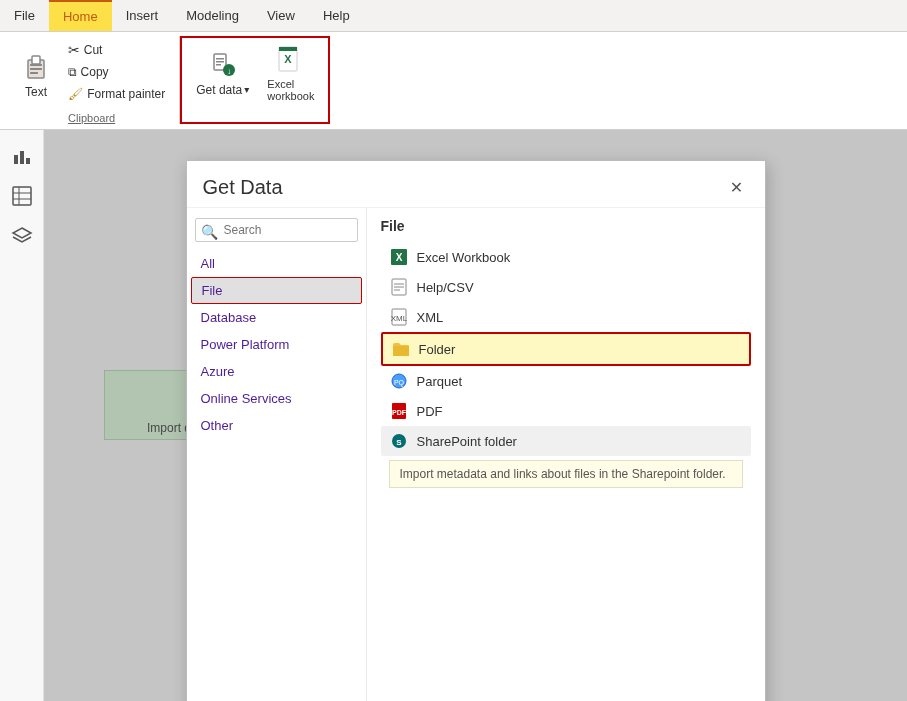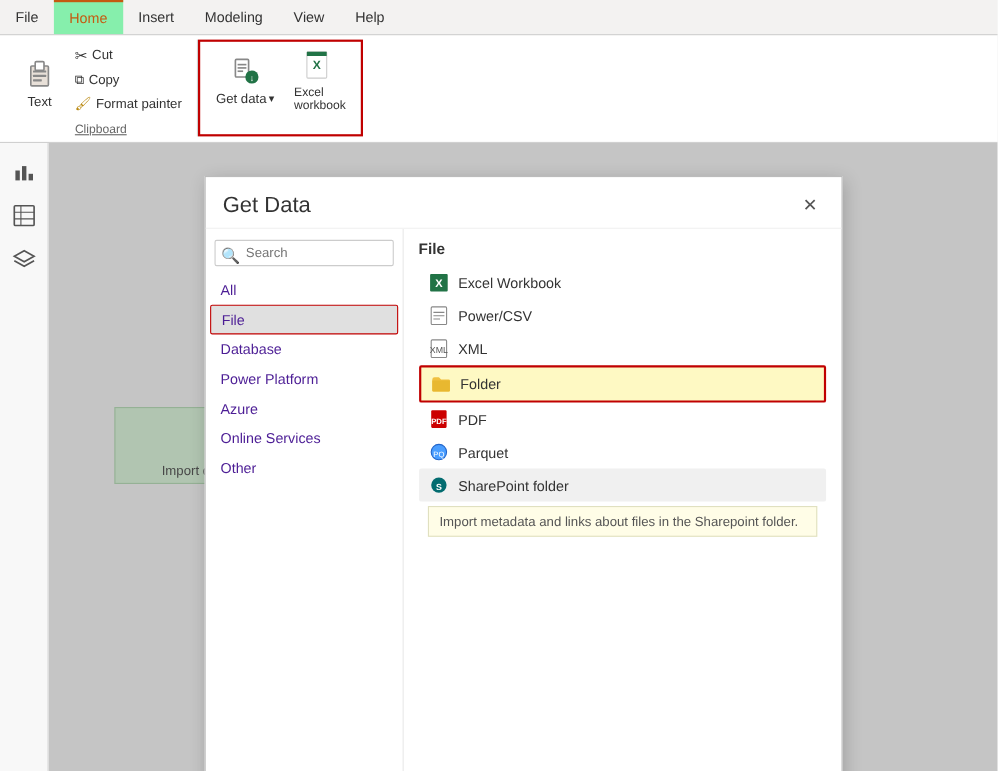--- a/index.html
+++ b/index.html
@@ -30,21 +30,21 @@
     .ribbon-tab {
       padding: 0 14px;
       display: flex;
       align-items: center;
       font-size: 13px;
       color: #333;
       cursor: pointer;
       border-right: none;
     }
     .ribbon-tab.active {
-      background: #86efac;
+      background: #fde047;
       color: #c55a11;
       border-top: 2px solid #c55a11;
       margin-top: 0;
     }
     .ribbon-content {
       display: flex;
       height: 98px;
       align-items: flex-start;
       padding: 4px 4px 0 4px;
     }
@@ -463,21 +463,21 @@
               </div>
               <div class="data-item">
                 <div class="data-item-icon">
                   <svg width="18" height="18" viewBox="0 0 18 18">
                     <rect x="2" y="1" width="14" height="16" rx="1" fill="#fff" stroke="#888" stroke-width="1"></rect>
                     <line x1="4" y1="6" x2="14" y2="6" stroke="#888" stroke-width="1"></line>
                     <line x1="4" y1="9" x2="14" y2="9" stroke="#888" stroke-width="1"></line>
                     <line x1="4" y1="12" x2="10" y2="12" stroke="#888" stroke-width="1"></line>
                   </svg>
                 </div>
-                <span class="data-item-label">Power/CSV</span>
+                <span class="data-item-label">Help/CSV</span>
               </div>
               <div class="data-item">
                 <div class="data-item-icon">
                   <svg width="18" height="18" viewBox="0 0 18 18">
                     <rect x="2" y="1" width="14" height="16" rx="1" fill="#fff" stroke="#888" stroke-width="1"></rect>
                     <text x="9" y="13" font-size="8" fill="#555" text-anchor="middle">XML</text>
                   </svg>
                 </div>
                 <span class="data-item-label">XML</span>
               </div>
@@ -486,34 +486,34 @@
                   <svg width="18" height="18" viewBox="0 0 18 18">
                     <path d="M1 5 Q1 3 3 3 L7 3 L9 5 L16 5 Q17 5 17 6 L17 15 Q17 16 16 16 L2 16 Q1 16 1 15 Z" fill="#f0c040"></path>
                     <path d="M1 6 L17 6 L17 15 Q17 16 16 16 L2 16 Q1 16 1 15 Z" fill="#e8b830"></path>
                   </svg>
                 </div>
                 <span class="data-item-label">Folder</span>
               </div>
               <div class="data-item">
                 <div class="data-item-icon">
                   <svg width="18" height="18" viewBox="0 0 18 18">
+                    <circle cx="9" cy="9" r="7" fill="#4a9eff" stroke="#2266cc" stroke-width="1"></circle>
+                    <text x="9" y="13" font-size="7" fill="#fff" text-anchor="middle">PQ</text>
+                  </svg>
+                </div>
+                <span class="data-item-label">Parquet</span>
+              </div>
+              <div class="data-item">
+                <div class="data-item-icon">
+                  <svg width="18" height="18" viewBox="0 0 18 18">
                     <rect x="2" y="1" width="14" height="16" rx="1" fill="#c00"></rect>
                     <text x="9" y="13" font-size="7" fill="#fff" text-anchor="middle" font-weight="bold">PDF</text>
                   </svg>
                 </div>
                 <span class="data-item-label">PDF</span>
-              </div>
-              <div class="data-item">
-                <div class="data-item-icon">
-                  <svg width="18" height="18" viewBox="0 0 18 18">
-                    <circle cx="9" cy="9" r="7" fill="#4a9eff" stroke="#2266cc" stroke-width="1"></circle>
-                    <text x="9" y="13" font-size="7" fill="#fff" text-anchor="middle">PQ</text>
-                  </svg>
-                </div>
-                <span class="data-item-label">Parquet</span>
               </div>
               <div class="data-item sharepoint-hover">
                 <div class="data-item-icon">
                   <svg width="18" height="18" viewBox="0 0 18 18">
                     <circle cx="9" cy="9" r="7" fill="#036c70"></circle>
                     <text x="9" y="13" font-size="8" fill="#fff" text-anchor="middle" font-weight="bold">S</text>
                   </svg>
                 </div>
                 <span class="data-item-label">SharePoint folder</span>
               </div>

